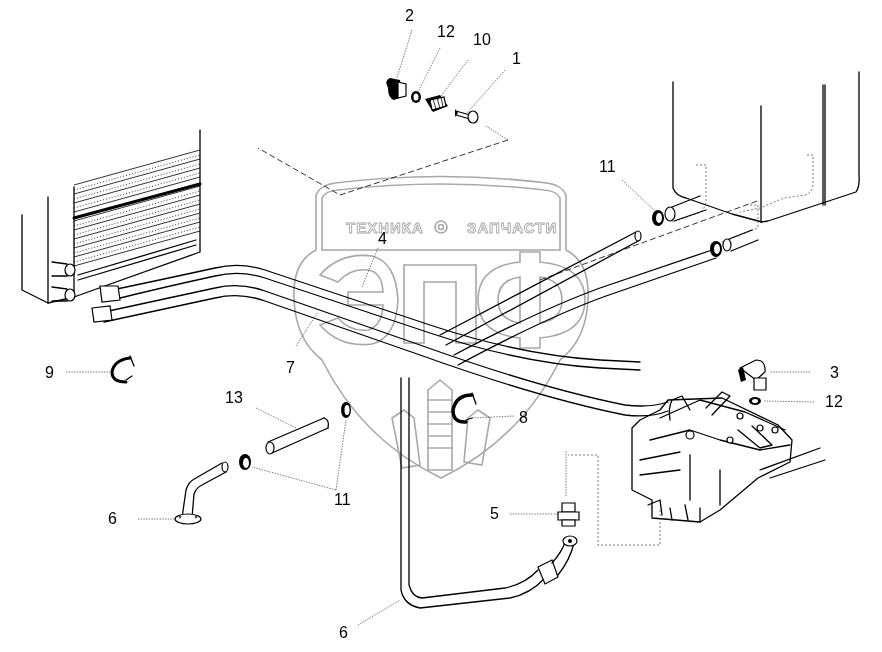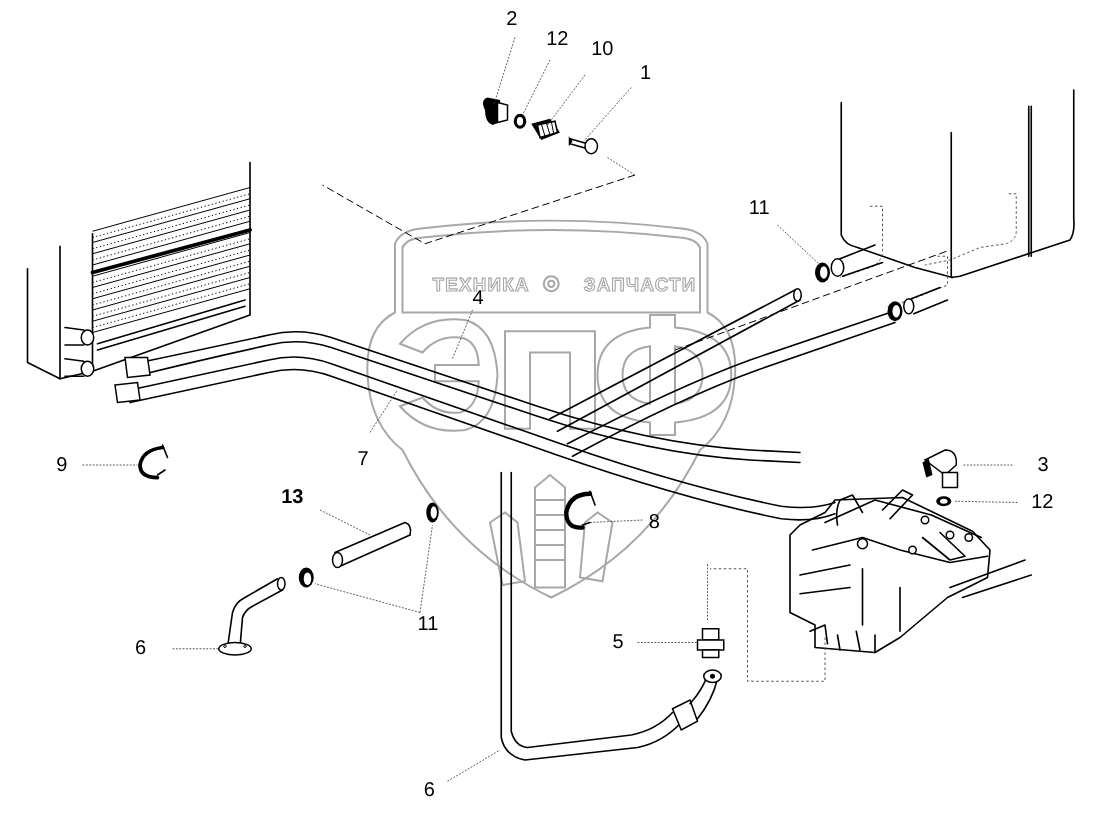--- a/index.html
+++ b/index.html
@@ -227,18 +227,18 @@
 <div class="callout" style="left:405px;top:8px;">2</div>
 <div class="callout" style="left:437px;top:24px;">12</div>
 <div class="callout" style="left:473px;top:32px;">10</div>
 <div class="callout" style="left:512px;top:51px;">1</div>
 <div class="callout" style="left:599px;top:159px;">11</div>
 <div class="callout" style="left:378px;top:231px;">4</div>
 <div class="callout" style="left:286px;top:360px;">7</div>
 <div class="callout" style="left:45px;top:365px;">9</div>
 <div class="callout" style="left:830px;top:365px;">3</div>
 <div class="callout" style="left:825px;top:394px;">12</div>
-<div class="callout" style="left:225px;top:390px;font-weight:bold;">13</div>
+<div class="callout" style="left:225px;top:390px;">13</div>
 <div class="callout" style="left:519px;top:410px;">8</div>
 <div class="callout" style="left:334px;top:492px;">11</div>
 <div class="callout" style="left:490px;top:506px;">5</div>
 <div class="callout" style="left:108px;top:511px;">6</div>
 <div class="callout" style="left:339px;top:625px;">6</div>
 
 </body></html>

